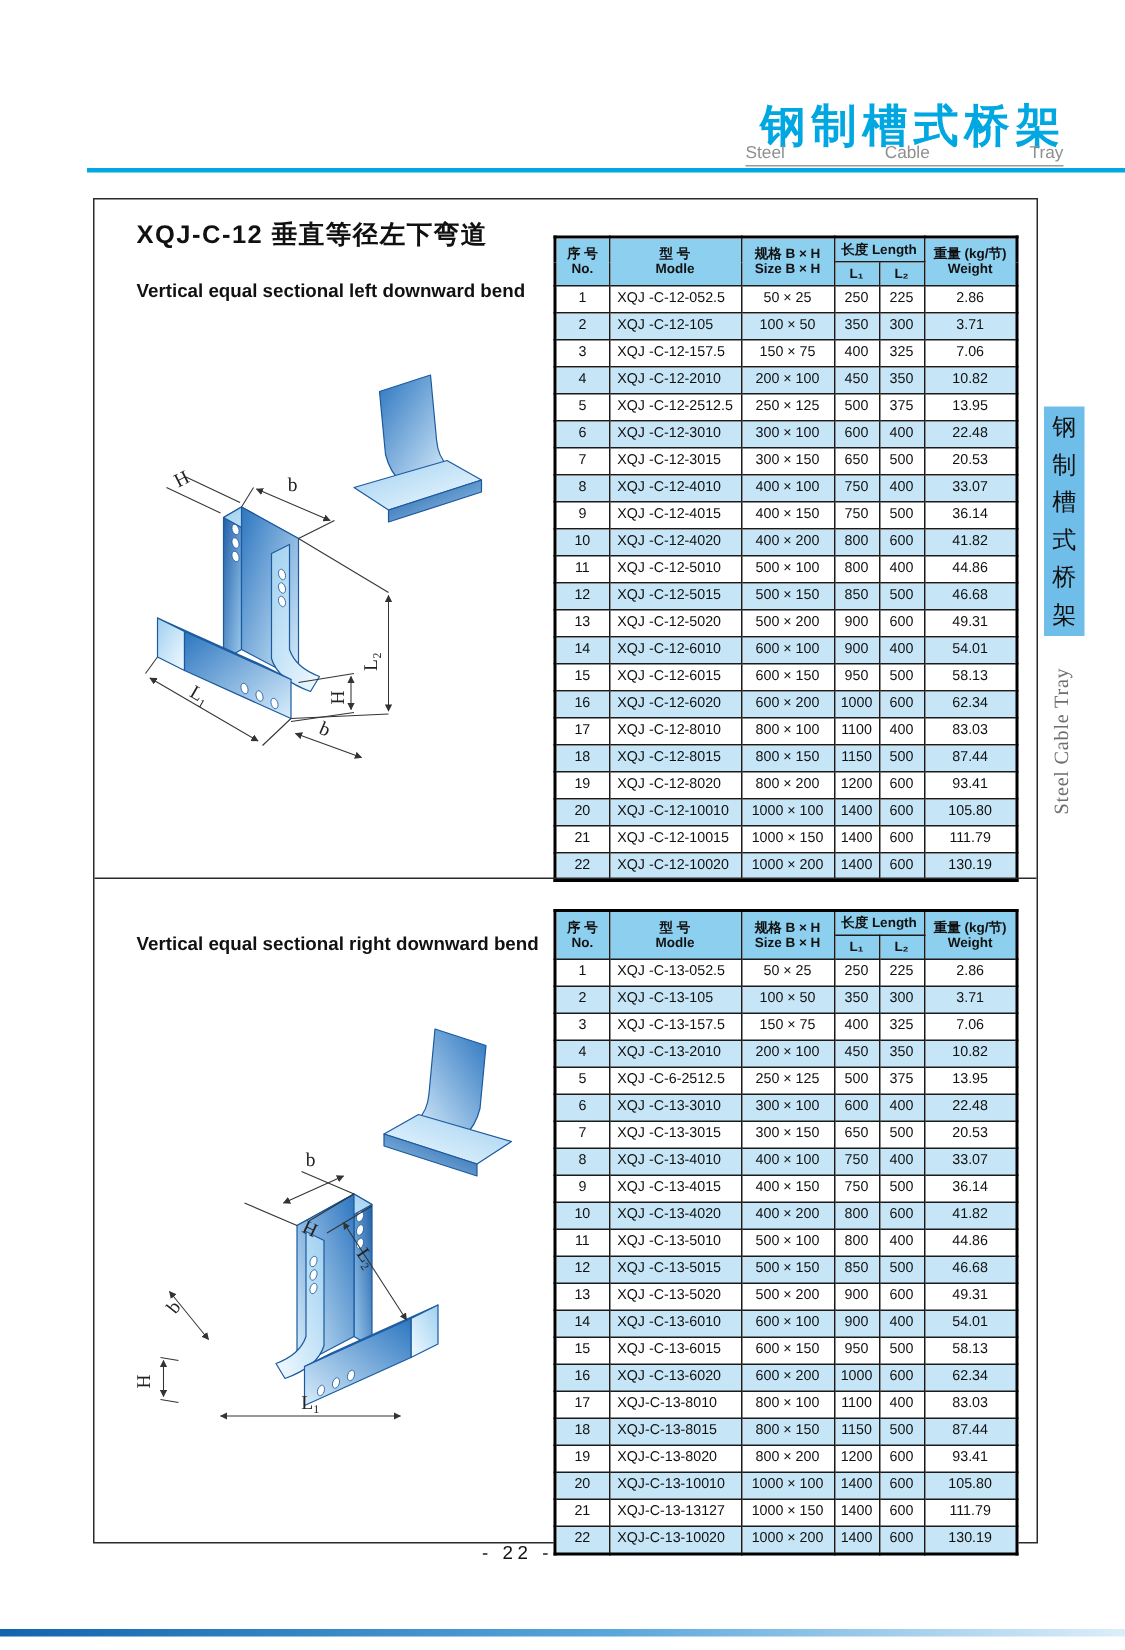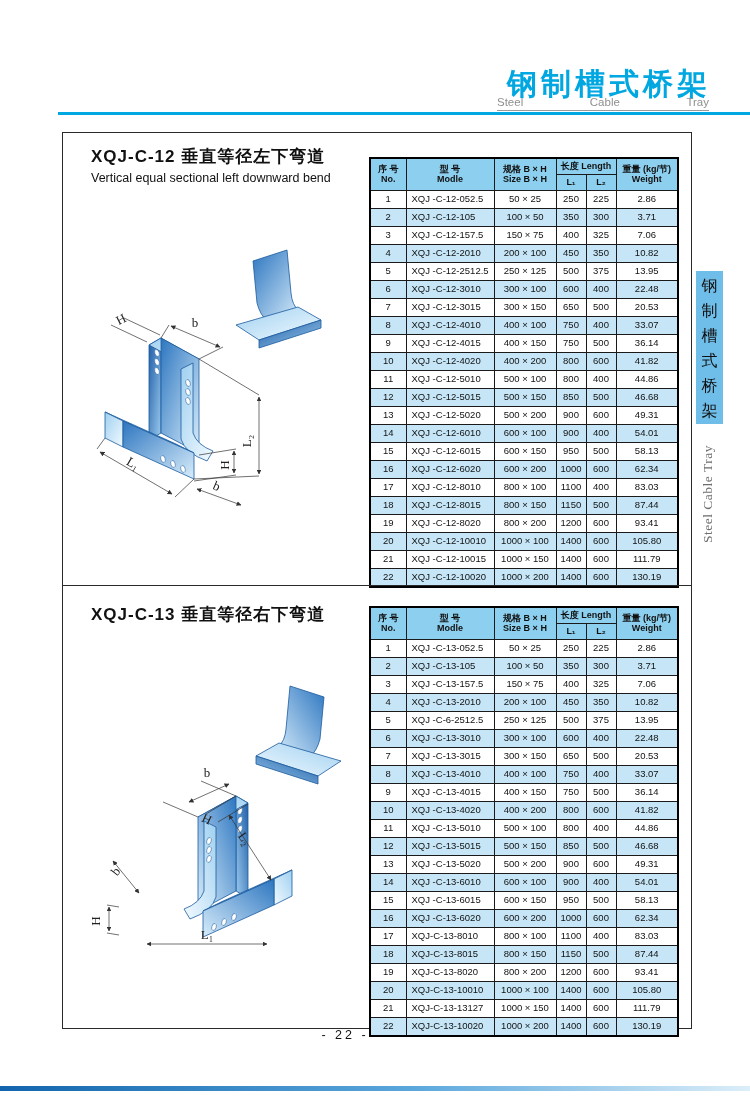--- a/index.html
+++ b/index.html
@@ -10,21 +10,21 @@
            font-size:30px;font-weight:900;letter-spacing:4px;color:#00a7e0;white-space:nowrap;}
   .logo-en{position:absolute;left:497px;top:96px;width:212px;display:flex;justify-content:space-between;
            font-size:11.5px;color:#8f8f8f;border-bottom:1px solid #9a9a9a;padding-bottom:2px;}
   .header-rule{position:absolute;left:58px;top:112px;width:692px;height:3px;background:#00a7e0;}
   
   .content-box{position:absolute;left:62px;top:132px;width:628px;height:895px;
                border:1.5px solid #2a2a2a;background:#fff;}
   .section-divider{position:absolute;left:0;top:452px;width:100%;border-top:1.5px solid #2a2a2a;}
   .sec-title{position:absolute;left:28px;}
   .sec-title .cn{font-size:17px;font-weight:bold;letter-spacing:1px;}
-  .sec-title .en{font-size:12.5px;font-weight:normal;margin-top:3px;}
+  .sec-title .en{font-size:12.5px;font-weight:bold;margin-top:19px;}
   
   .spec-table{position:absolute;border-collapse:collapse;table-layout:fixed;width:310px;
               font-size:9.5px;border:2px solid #000;background:#fff;}
   .spec-table th,.spec-table td{border:1px solid #1a1a1a;text-align:center;vertical-align:middle;
               padding:0;height:17px;line-height:1.1;font-weight:normal;overflow:hidden;white-space:nowrap;}
   .spec-table thead th{background:#8ccfee;font-size:9px;font-weight:bold;height:15px;}
   .spec-table td.model{text-align:left;padding-left:5px;margin-left:32px;}
   .spec-table tr.stripe td{background:#c6e6f7;}
   
   .drawing{position:absolute;}
@@ -336,21 +336,21 @@
             <td>1400</td>
             <td>600</td>
             <td>130.19</td>
           </tr>
         </tbody>
     </table>
 
     <div class="section-divider"></div>
 
     <div class="sec-title" style="top:470px">
-      <div class="cn">XQJ-C-13 垂直等径右下弯道</div>
+      <div class="en">Vertical equal sectional right downward bend</div>
     </div>
 
     <svg class="drawing" style="left:26px;top:540px" width="280" height="285" viewBox="0 0 280 285">
       <g transform="translate(395,6) scale(-1,1)" stroke="#1b5a9e" stroke-width="0.8" stroke-linejoin="round">
         <path d="M160,18 L194,7 L198,50 Q199,62 206,68 L175,79 Q167,72 164,60 Z" fill="url(#gA)"></path>
         <path d="M143,82 L205,64 L228,77 L166,97 Z" fill="url(#gB)"></path>
         <path d="M166,97 L228,77 L228,85 L166,105 Z" fill="url(#gC)"></path>
       </g>
       <g transform="translate(215,28) scale(-1,1)" stroke="#1b5a9e" stroke-width="0.8" stroke-linejoin="round">
         <path d="M56,102 L68,95 L68,190 L56,197 Z" fill="url(#gC)"></path>

